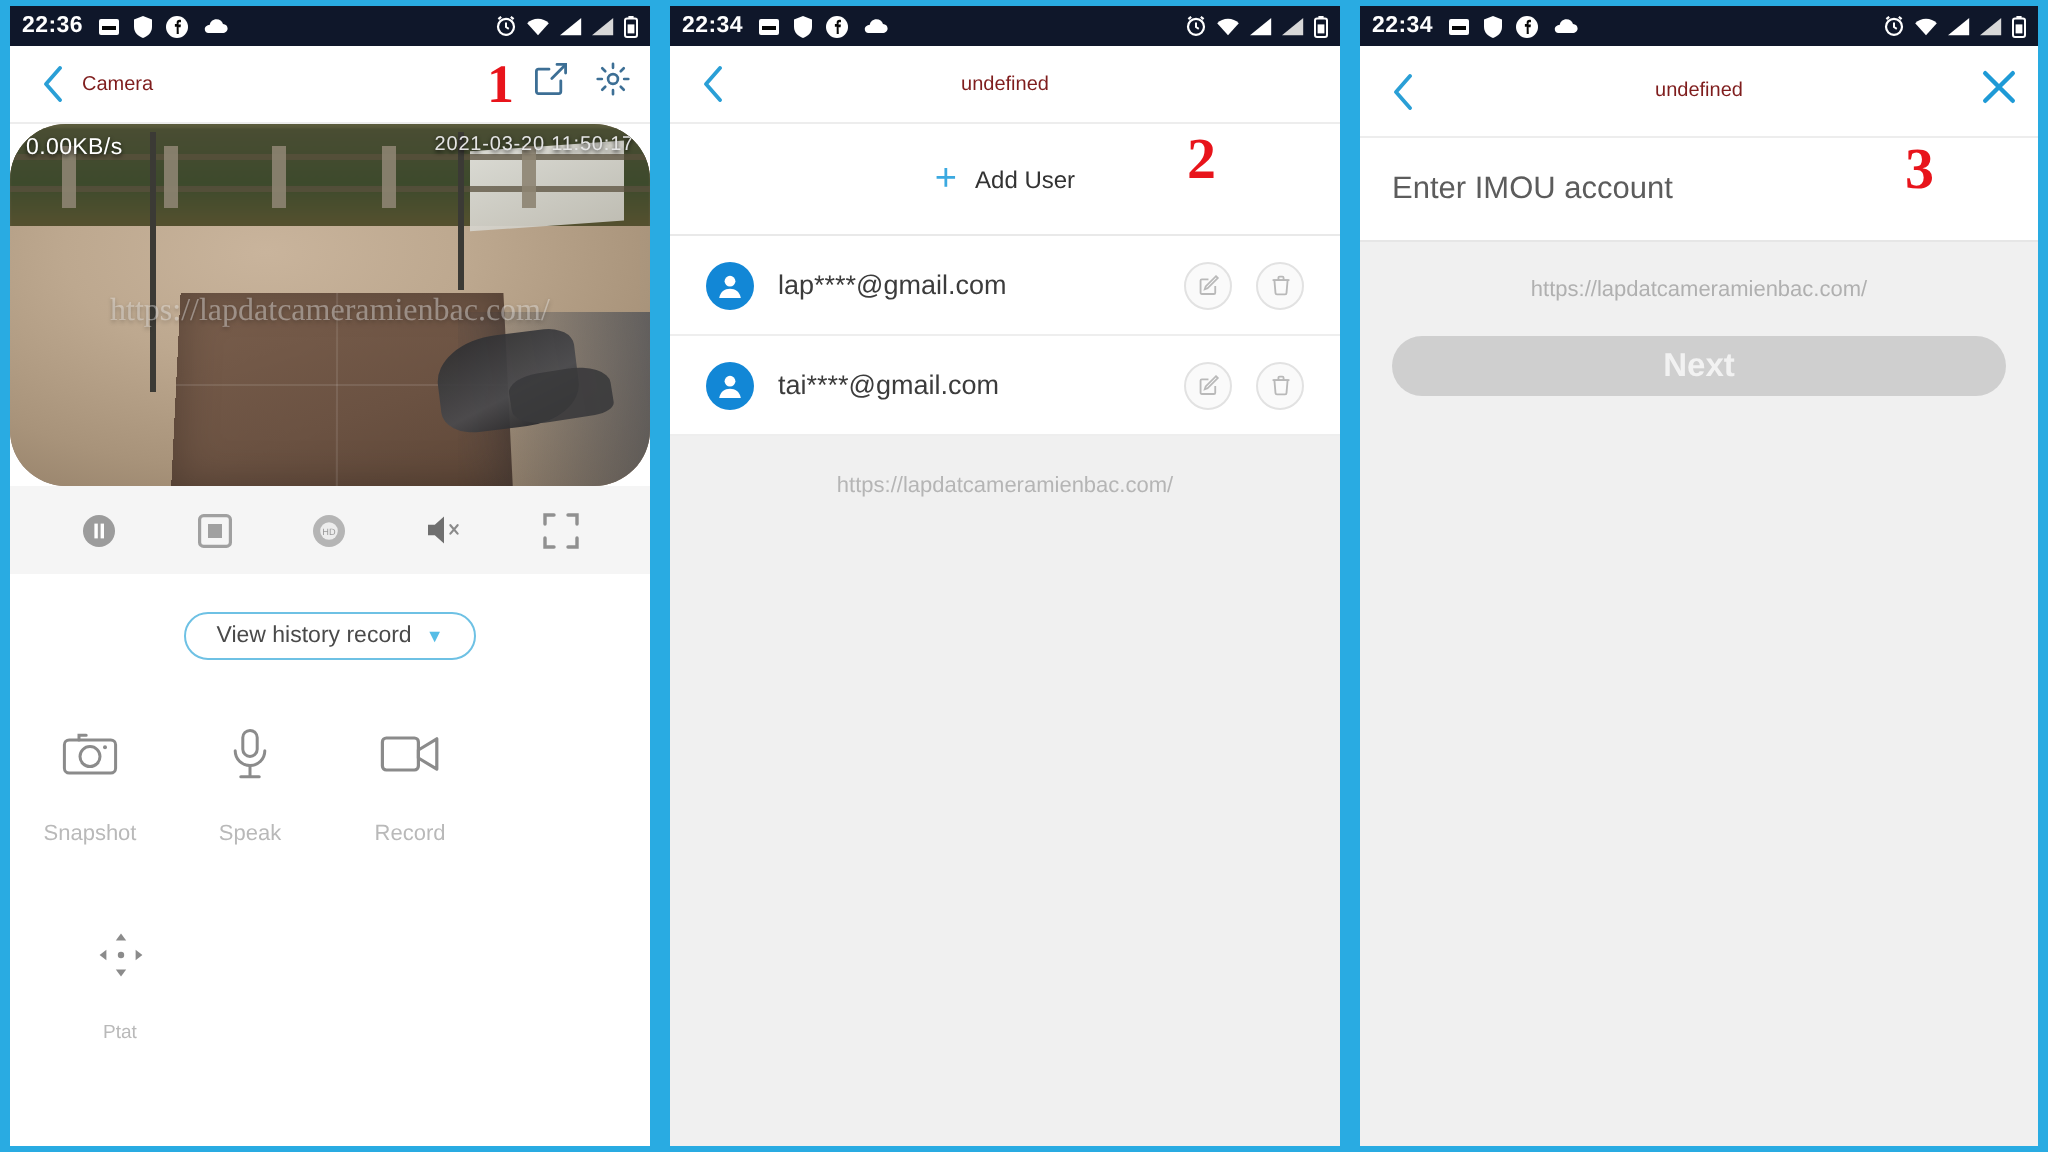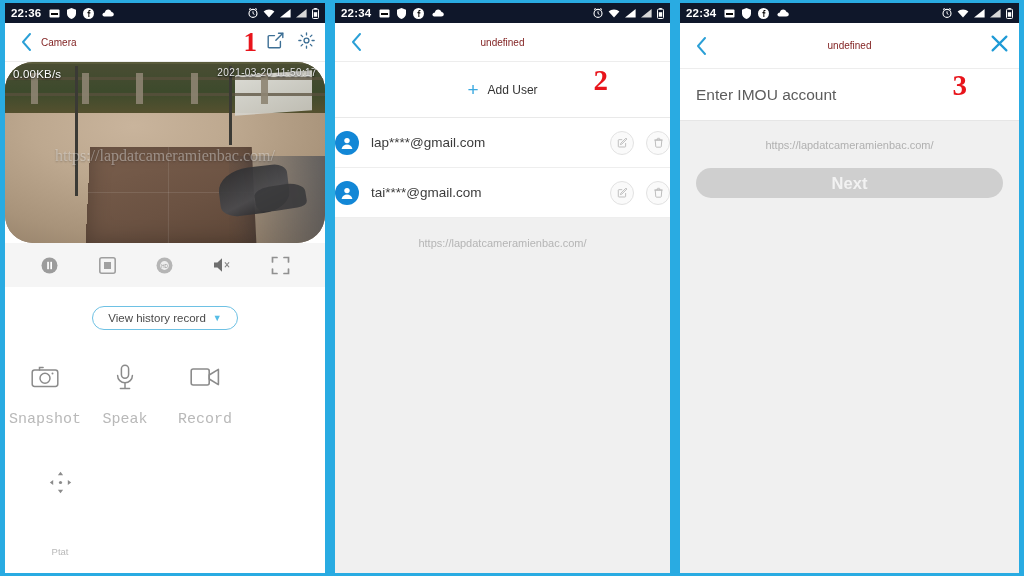--- a/index.html
+++ b/index.html
@@ -87,34 +87,34 @@
 
   .historywrap{height:62px;display:flex;align-items:center;justify-content:center;background:#fff;}
   .history-btn{display:inline-flex;align-items:center;gap:7px;
                border:1px solid #6ec1e4;border-radius:14px;
                padding:5px 15px;font-size:11.5px;color:#4a4a4a;background:#fff;cursor:pointer;}
   .caret{color:#56bde6;font-size:9px;}
 
   .funcrow{display:flex;padding:14px 0 0 0;background:#fff;}
   .func{flex:1;display:flex;flex-direction:column;align-items:center;gap:20px;cursor:pointer;}
   .func .fi{width:30px;height:28px;display:flex;align-items:center;justify-content:center;}
-  .func .fl{font-size:15px;color:#b9b9b9;font-family:Liberation Mono, monospace;}
+  .func .fl{font-size:11px;color:#b9b9b9;}
   .ptz{margin-top:40px;width:110px;display:flex;flex-direction:column;
        align-items:center;gap:20px;cursor:pointer;}
 
   
   .p2body{background:#f0f0f0;height:calc(100% - 59px);}
   .adduser{height:55px;background:#fff;display:flex;align-items:center;
            justify-content:center;gap:9px;position:relative;cursor:pointer;
            border-bottom:1px solid #e9e9e9;}
   .adduser .plus{color:#3ba9e0;font-size:19px;line-height:1;}
   .adduser .lbl{font-size:12px;color:#333;}
   .adduser .stepnum{position:absolute;right:62px;top:2px;font-size:29px;}
   .urow{height:50px;background:#fff;display:flex;align-items:center;
-        padding:0 0;box-sizing:border-box;border-bottom:1px solid #eee;}
+        padding:0 18px;box-sizing:border-box;border-bottom:1px solid #eee;}
   .avatar{width:24px;height:24px;border-radius:50%;background:#1287d6;
           display:flex;align-items:center;justify-content:center;flex:none;}
   .uname{margin-left:12px;font-size:13.5px;color:#3c3c3c;}
   .uactions{margin-left:auto;display:flex;gap:12px;}
   .ubtn{width:22px;height:22px;border:1px solid #e2e2e2;border-radius:50%;
         background:#fafafa;display:flex;align-items:center;justify-content:center;cursor:pointer;}
   .wmark{text-align:center;font-size:11px;color:#b5b5b5;padding-top:19px;}
 
   
   .p3input{height:52px;background:#fff;display:flex;align-items:center;
@@ -328,21 +328,21 @@
     <div class="ptz">
       <span class="fi" style="width:30px;height:28px;display:flex;align-items:center;justify-content:center;">
         <svg width="27" height="27" viewBox="0 0 27 27">
           <circle cx="13.5" cy="13.5" r="1.6" fill="#8b8b8b"></circle>
           <path d="M13.5 2.8 10.9 6.2h5.2z" fill="#8b8b8b"></path>
           <path d="M13.5 24.2 10.9 20.8h5.2z" fill="#8b8b8b"></path>
           <path d="M2.8 13.5 6.2 10.9v5.2z" fill="#8b8b8b"></path>
           <path d="M24.2 13.5 20.8 10.9v5.2z" fill="#8b8b8b"></path>
         </svg>
       </span>
-      <span class="fl" style="font-size:9.5px;color:#b9b9b9;margin-top:30px;">Ptat</span>
+      <span class="fl" style="font-size:9.5px;color:#b9b9b9;">Ptat</span>
     </div>
   </div>
 
   <div class="panel p2">
 
     <div class="statusbar">
       <span class="sb-time">22:34</span>
       <span class="sb-left-icons">
         <span class="sb-ico">
             <svg width="11" height="9" viewBox="0 0 11 9">

